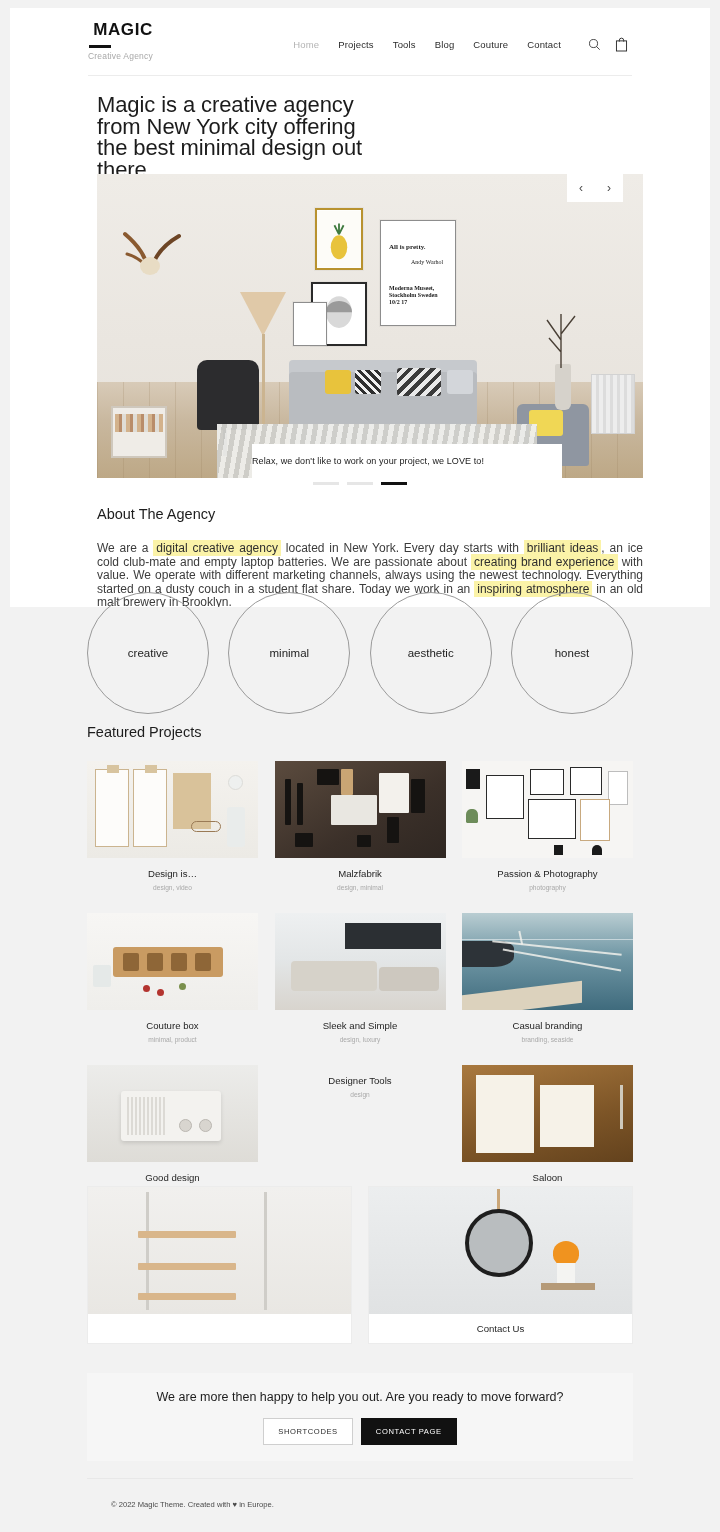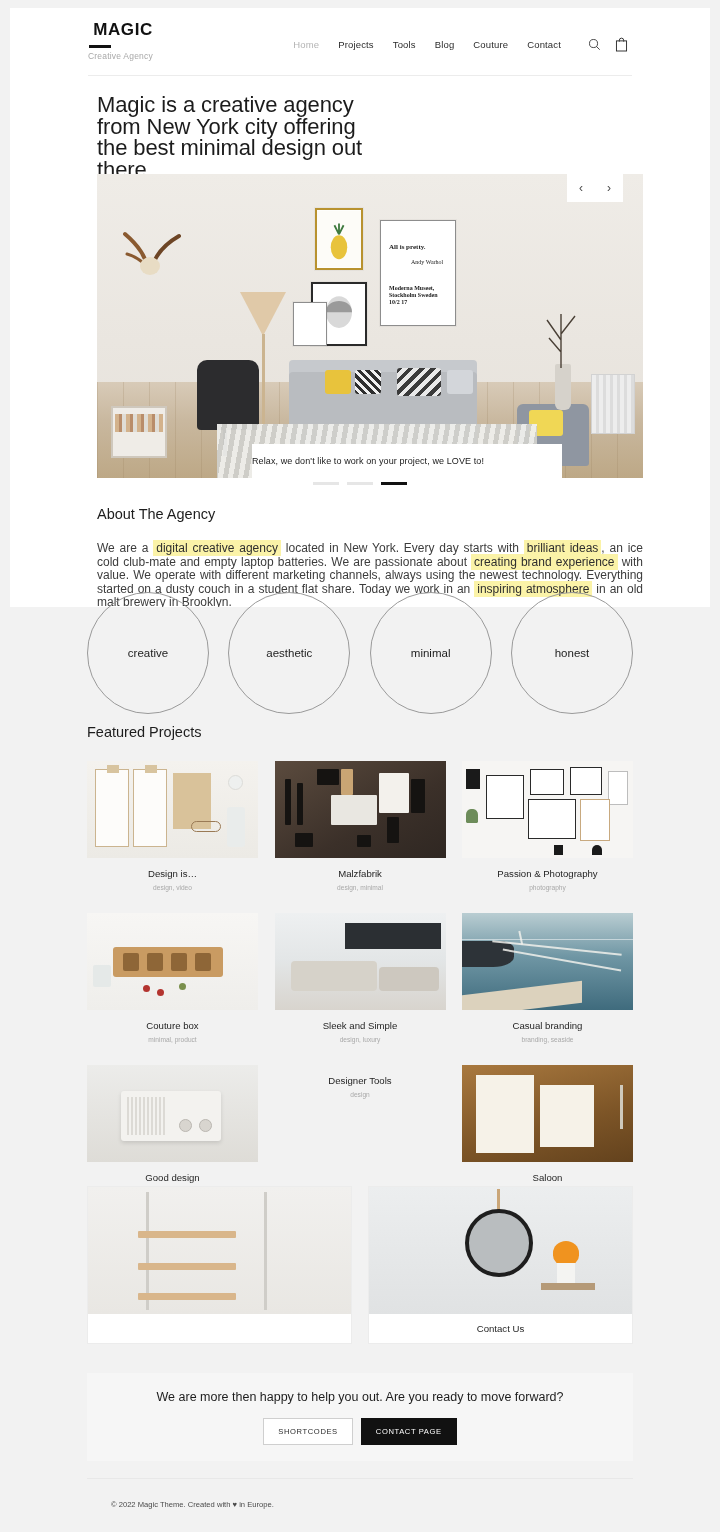--- a/index.html
+++ b/index.html
@@ -569,24 +569,24 @@
     <p class="about-body">
       <span>We are a </span><span class="hl">digital creative agency</span><span> located in New York. Every day starts with </span><span class="hl">brilliant ideas</span><span>, an ice cold club-mate and empty laptop batteries. We are passionate about </span><span class="hl">creating brand experience</span><span> with value. We operate with different marketing channels, always using the newest technology. Everything started on a dusty couch in a student flat share. Today we work in an </span><span class="hl">inspiring atmosphere</span><span> in an old malt brewery in Brooklyn.</span>
     </p>
   </div>
 
   <div class="circles">
     <div class="circle">
       <span>creative</span>
     </div>
     <div class="circle">
+      <span>minimal</span>
+    </div>
+    <div class="circle">
       <span>aesthetic</span>
-    </div>
-    <div class="circle">
-      <span>minimal</span>
     </div>
     <div class="circle">
       <span>honest</span>
     </div>
   </div>
 
   <h2 class="fp-title">Featured Projects</h2>
 
   <div class="fp-grid">
 

